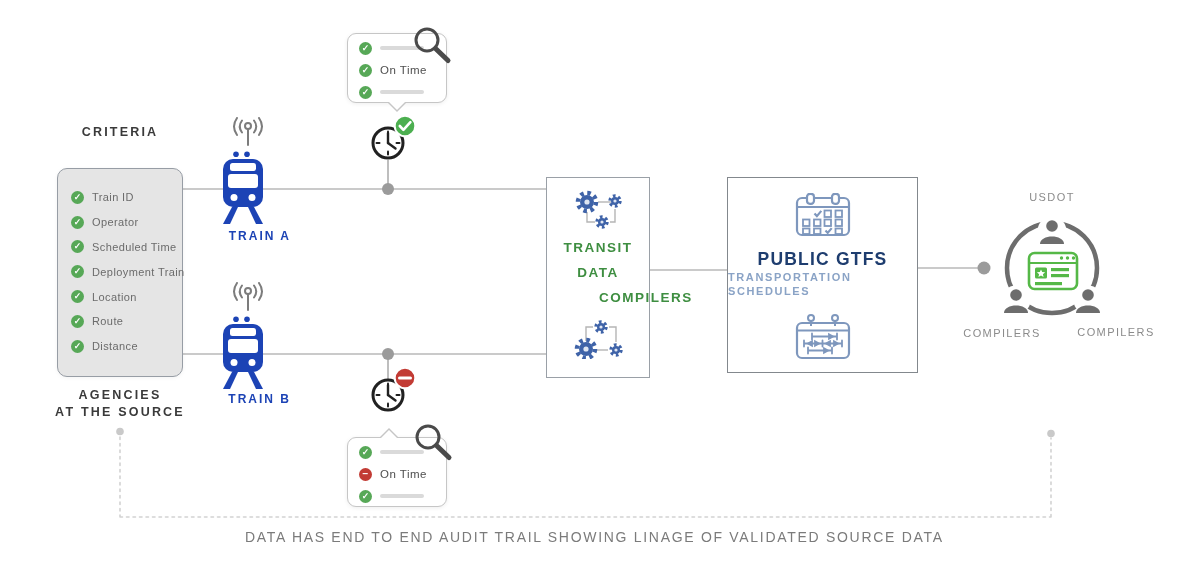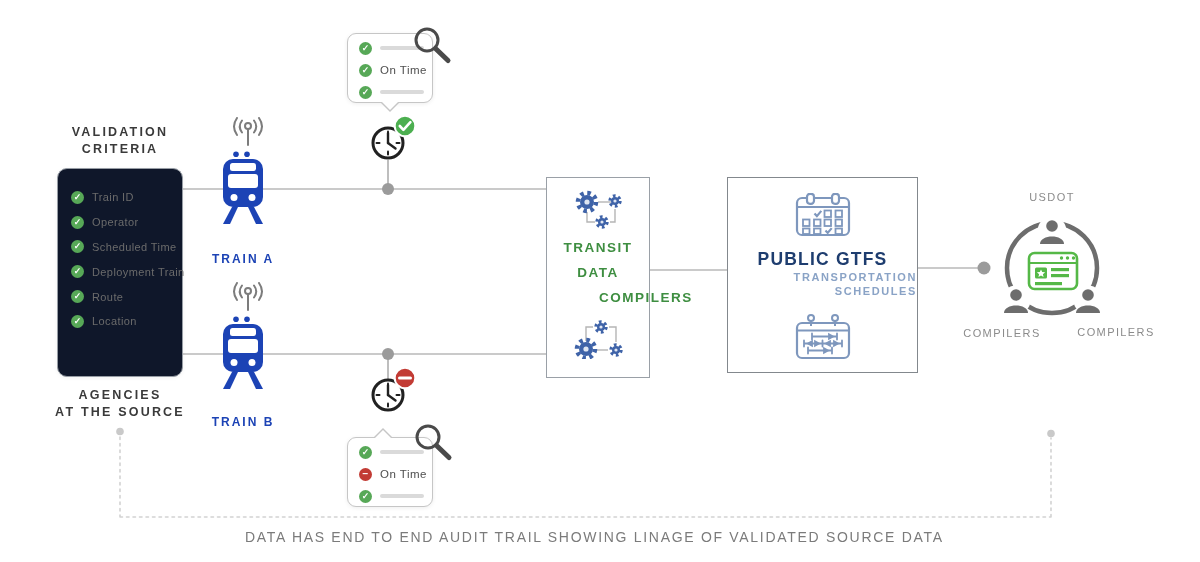--- a/index.html
+++ b/index.html
@@ -1,54 +1,54 @@
 <!DOCTYPE html>
 <html><head>
 <meta charset="utf-8">
 <style>
   html,body{margin:0;padding:0;background:#fff;}
   #canvas{position:relative;width:1200px;height:562px;background:#fff;overflow:hidden;
           font-family:"Liberation Sans",sans-serif;}
   .abs{position:absolute;}
   .caps{font-weight:bold;color:#3a3a3a;letter-spacing:2.2px;font-size:12.5px;text-align:center;line-height:17px;}
   .muted-caps{color:#8b8b8b;font-size:11px;letter-spacing:1.4px;text-align:center;font-weight:normal;}
-  .train-label{color:#1c43b5;font-weight:bold;font-size:12px;letter-spacing:2px;text-align:center;margin-top:23px;}
+  .train-label{color:#1c43b5;font-weight:bold;font-size:12px;letter-spacing:2px;text-align:right;}
   
   .vbox{left:57px;top:168px;width:126px;height:209px;border:1.5px solid #979da5;border-radius:10px;
-        background:#0f172a;box-shadow:0 1px 4px rgba(0,0,0,.05);box-sizing:border-box;padding-top:16px;}
+        background:#e5e5e5;box-shadow:0 1px 4px rgba(0,0,0,.05);box-sizing:border-box;padding-top:16px;}
   .vrow{display:flex;align-items:center;gap:8px;height:24.8px;padding:0 0 0 13px;}
   .vrow span.lbl{font-size:11px;color:#6b6b6b;letter-spacing:.4px;white-space:nowrap;}
   .ck,.mn{width:13px;height:13px;border-radius:50%;flex:none;text-align:center;}
   .ck{background:#57a857;}
   .ck::after{content:"\2713";color:#fff;font-size:9px;line-height:13px;font-weight:bold;display:block;}
   .mn{background:#c23b34;}
   .mn::after{content:"\2212";color:#fff;font-size:10px;line-height:12px;font-weight:bold;display:block;}
   
-  .tooltip{background:#fff;border:1.3px solid #c6c6c6;border-radius:9px;width:86px;height:70px;
+  .tooltip{background:#fff;border:1.3px solid #c6c6c6;border-radius:9px;width:100px;height:70px;
            box-shadow:0 1px 4px rgba(0,0,0,.07);box-sizing:border-box;padding-top:3px;}
   .trow{display:flex;align-items:center;gap:8px;height:22px;padding:0 0 0 11px;}
   .trow .bar{width:44px;height:4px;border-radius:2px;background:#dadada;}
   .trow .txt{font-size:11.5px;color:#4f4f4f;letter-spacing:.5px;}
   .ptr-d::before{content:"";position:absolute;bottom:-10px;left:50%;margin-left:-10px;
                  border:10px solid transparent;border-bottom:0;border-top:10px solid #c6c6c6;}
   .ptr-d::after{content:"";position:absolute;bottom:-8px;left:50%;margin-left:-10px;
                 border:10px solid transparent;border-bottom:0;border-top:10px solid #fff;}
   .ptr-u::before{content:"";position:absolute;top:-10px;left:42%;margin-left:-10px;
                  border:10px solid transparent;border-top:0;border-bottom:10px solid #c6c6c6;}
   .ptr-u::after{content:"";position:absolute;top:-8px;left:42%;margin-left:-10px;
                 border:10px solid transparent;border-top:0;border-bottom:10px solid #fff;}
   
   .pbox{box-sizing:border-box;background:#fff;}
   .compilers{left:546px;top:177px;width:104px;height:201px;border:1.5px solid #9aa0a7;}
   .gtfs{left:727px;top:177px;width:191px;height:196px;border:1.5px solid #83888d;}
   .green-line{position:absolute;width:100%;text-align:center;color:#3e8e41;font-weight:bold;
               font-size:13.5px;letter-spacing:1.5px;}
   .gtfs-title{position:absolute;width:100%;text-align:center;color:#1e3d6f;font-weight:bold;
               font-size:17.5px;letter-spacing:1.2px;}
-  .gtfs-sub{position:absolute;width:100%;text-align:right;color:#8aa3c6;font-size:11px;
+  .gtfs-sub{position:absolute;width:100%;text-align:left;color:#8aa3c6;font-size:11px;
             letter-spacing:1.6px;font-weight:bold;}
   .caption{color:#7b7b7b;font-size:14px;letter-spacing:1.7px;text-align:left;}
 </style>
 </head>
 <body>
 
 <div id="canvas">
 
   <svg class="abs" width="1200" height="562" style="left:0;top:0;">
     <g stroke="#b8b8b8" stroke-width="1.5" fill="none">
@@ -65,21 +65,20 @@
       <circle cx="984" cy="268" r="6.5"></circle>
     </g>
     <g>
       <path d="M120,437 V517 M120,517 H1051 M1051,517 V438" stroke="#d2d2d2" stroke-width="1.6" stroke-dasharray="2.5 4" fill="none" stroke-linecap="round"></path>
       <circle cx="120" cy="431.5" r="3.8" fill="#c9c9c9"></circle>
       <circle cx="1051" cy="433.5" r="3.8" fill="#c9c9c9"></circle>
     </g>
   </svg>
 
   <div class="abs caps" style="left:30px;top:124px;width:180px;">
-    <div>VALIDATION</div>
     <div>CRITERIA</div>
   </div>
 
   <div class="abs vbox">
     <div class="vrow">
       <span class="ck"></span>
       <span class="lbl">Train ID</span>
       </div>
     <div class="vrow">
       <span class="ck"></span>
@@ -88,25 +87,29 @@
     <div class="vrow">
       <span class="ck"></span>
       <span class="lbl">Scheduled Time</span>
       </div>
     <div class="vrow">
       <span class="ck"></span>
       <span class="lbl">Deployment Train</span>
       </div>
     <div class="vrow">
       <span class="ck"></span>
+      <span class="lbl">Location</span>
+      </div>
+    <div class="vrow">
+      <span class="ck"></span>
       <span class="lbl">Route</span>
       </div>
     <div class="vrow">
       <span class="ck"></span>
-      <span class="lbl">Location</span>
+      <span class="lbl">Distance</span>
       </div>
   </div>
 
   <div class="abs caps" style="left:20px;top:387px;width:200px;">
     <div>AGENCIES</div>
     <div>AT THE SOURCE</div>
   </div>
 
   <svg class="abs" width="52" height="30" viewBox="0 0 50 30" style="left:222px;top:117px;">
     <g stroke="#7c7c7c" stroke-width="2" fill="none" stroke-linecap="round">

